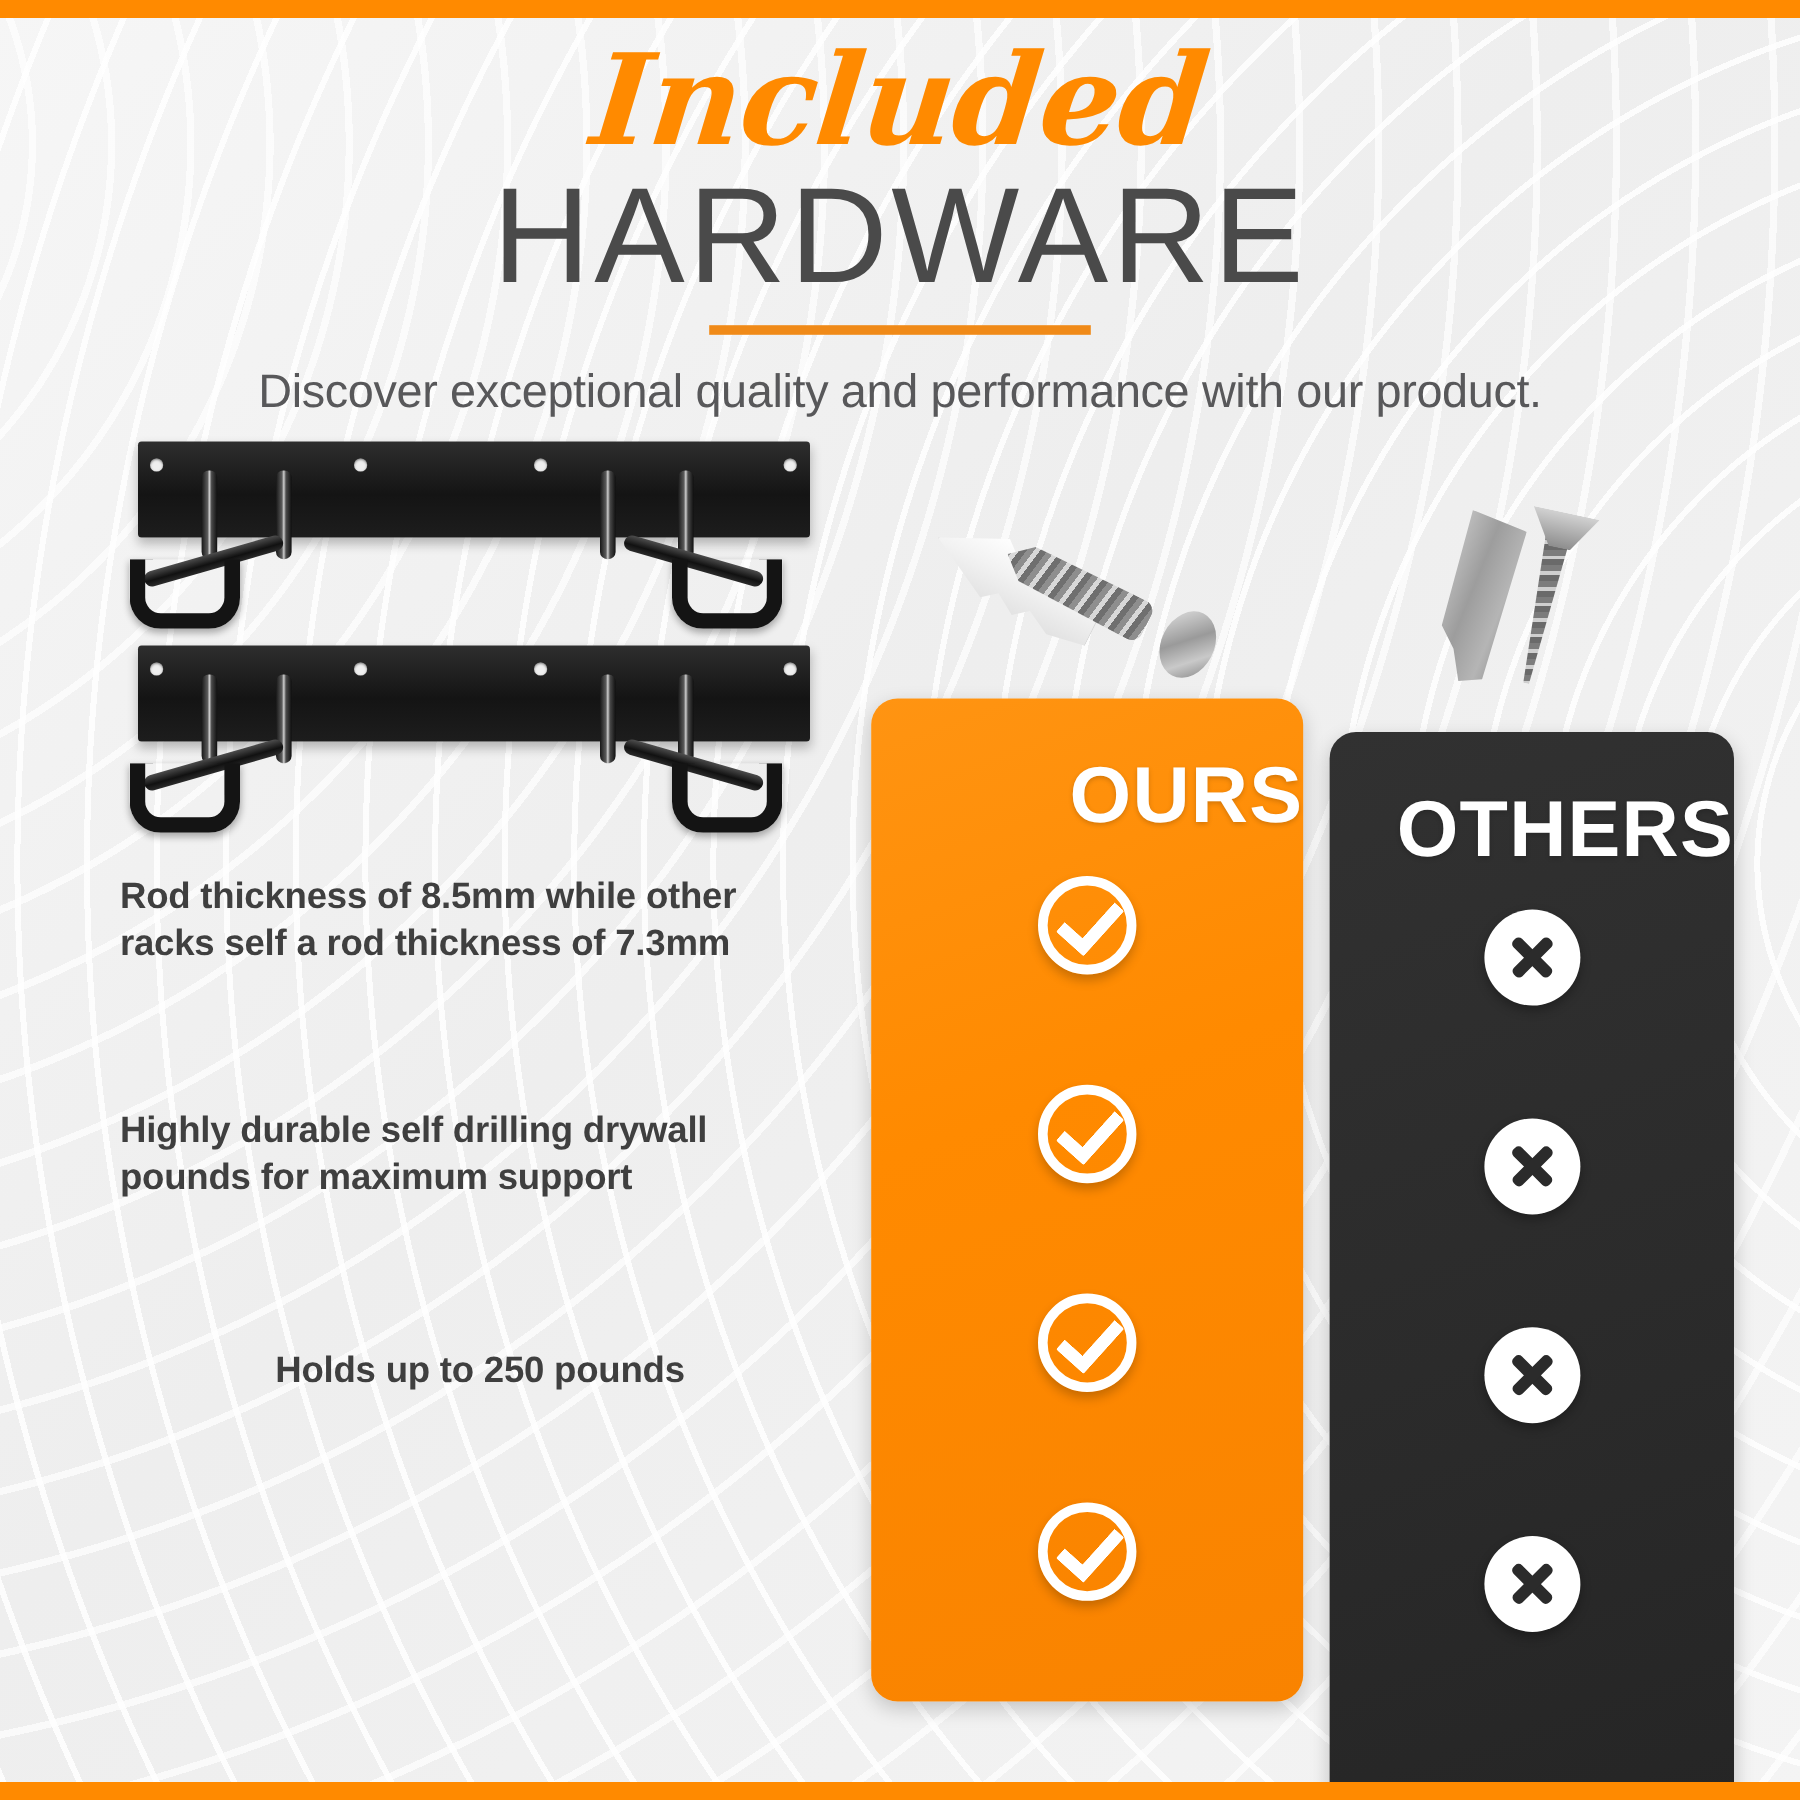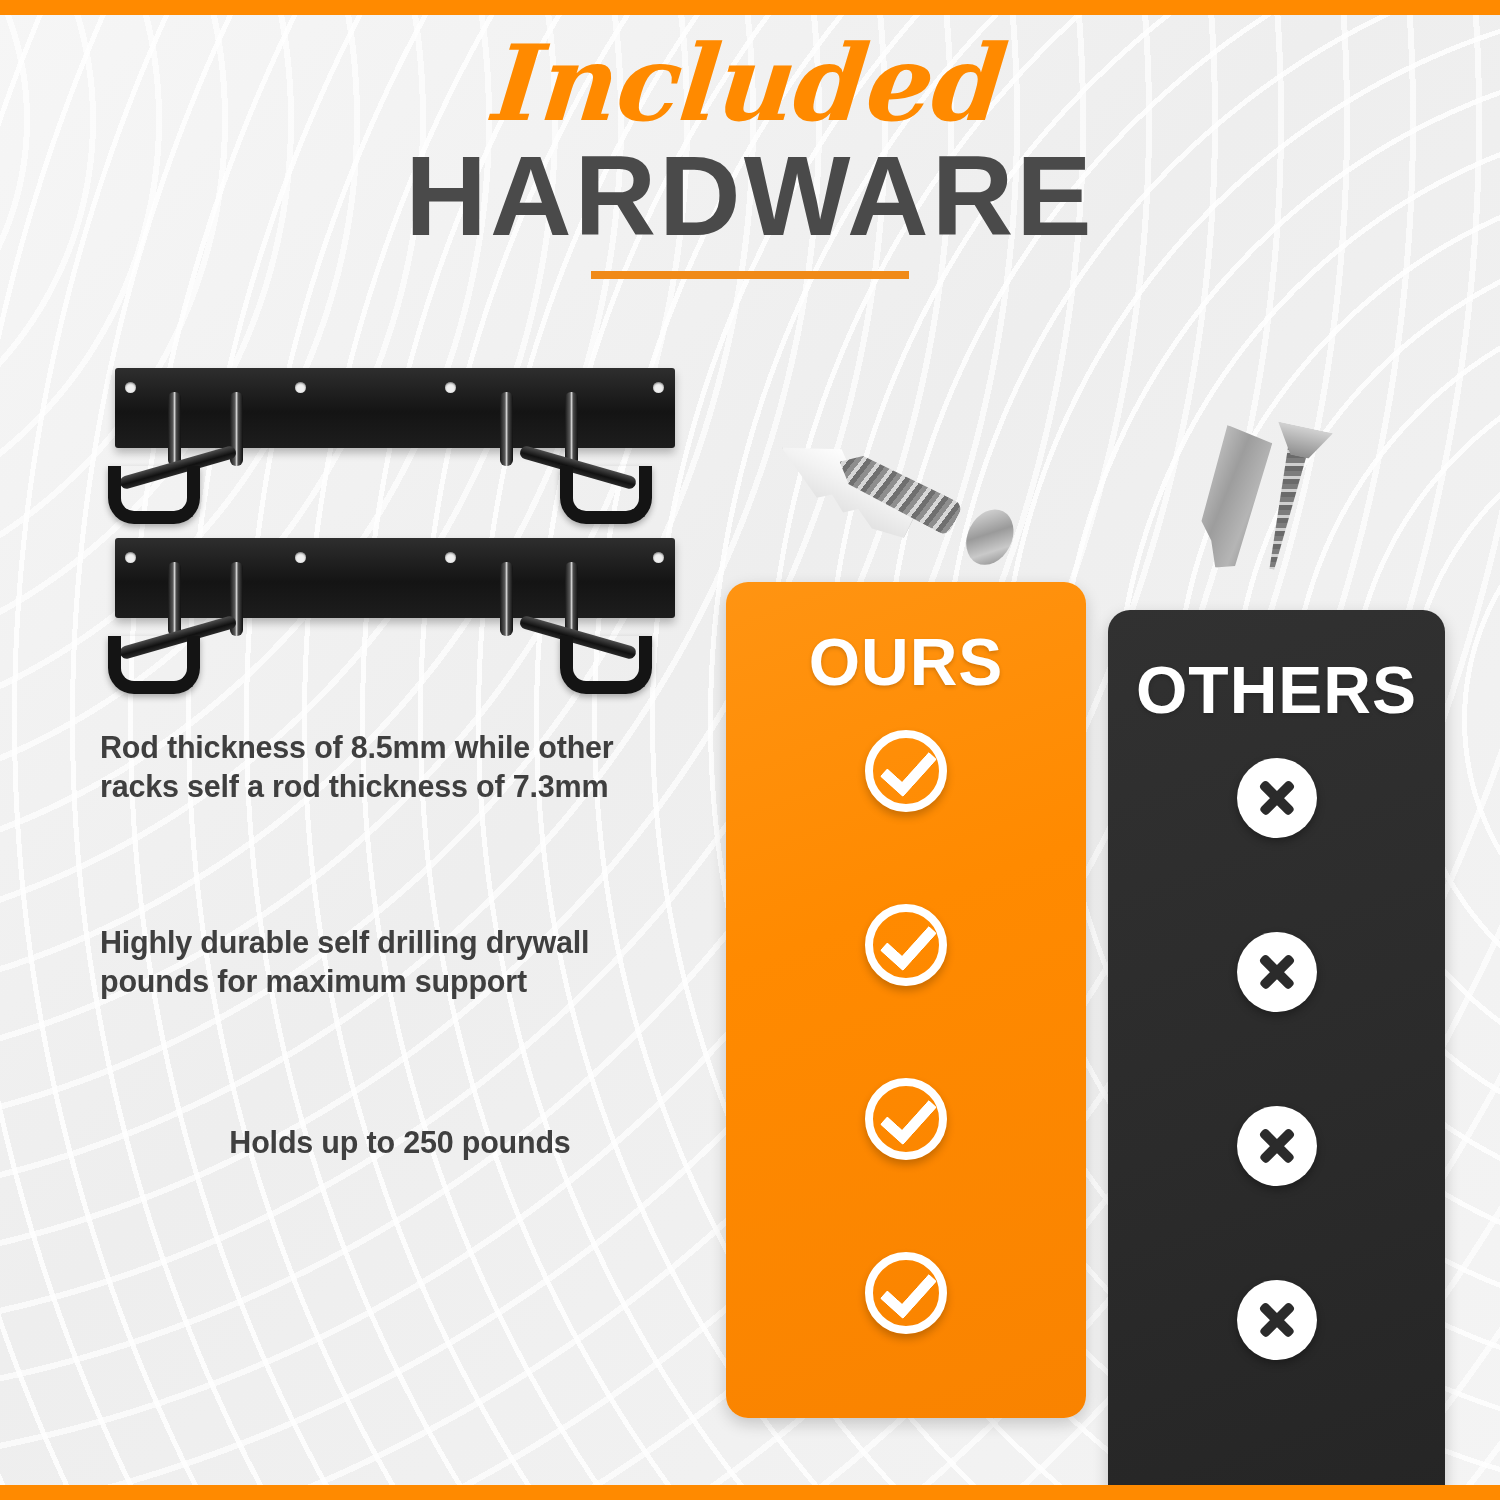--- a/index.html
+++ b/index.html
@@ -38,21 +38,21 @@
     font-weight:700;
     font-size:105px;
     line-height:1.05;
     color:#ff8a00;
     letter-spacing:-1px;
     transform:skewX(-6deg);
   }
 
   .main-title {
     font-size:113px;
-    font-weight:700;
+    font-weight:400;
     color:#4a4a4a;
     letter-spacing:3px;
     line-height:1;
     margin-top:2px;
   }
 
   .title-underline {
     width:318px; height:8px; background:#f08a18;
     margin:18px auto 0;
   }
@@ -169,21 +169,21 @@
   }
   .panel-others {
     left:1108px; top:610px; width:337px; height:999px;
     background:linear-gradient(160deg,#313131 0%,#2b2b2b 50%,#242424 100%);
     box-shadow:0 6px 16px rgba(0,0,0,.2);
     text-decoration:underline;
   }
 
   .panel-title {
     position:absolute; top:42px; left:0; width:100%;
-    text-align:center; color:#ffffff;
+    text-align:right; color:#ffffff;
     font-size:66px; font-weight:700; letter-spacing:1px;
     text-shadow:0 2px 4px rgba(0,0,0,.18);
   }
 
   .mark-col { position:absolute; left:0; top:148px; width:100%; height:688px; }
   .mark-row { position:absolute; left:0; width:100%; display:flex; justify-content:center; }
   .mark-row.r1 { top:0; }
   .mark-row.r2 { top:174px; }
   .mark-row.r3 { top:348px; }
   .mark-row.r4 { top:522px; }
@@ -223,20 +223,21 @@
 <div id="page">
 
   <div class="bg-texture"></div>
   <div class="bar-top"></div>
   <div class="bar-bottom"></div>
 
   <div class="header">
     <div class="script-title">Included</div>
     <div class="main-title">HARDWARE</div>
     <div class="title-underline"></div>
+    <div class="subtitle">Discover exceptional quality and performance with our product.</div>
   </div>
 
   <div class="product-area">
 
     <div class="rack rack-1">
       <div class="rack-plate">
         <div class="hole" style="left:10px;"></div>
         <div class="hole" style="left:180px;"></div>
         <div class="hole" style="left:330px;"></div>
         <div class="hole" style="left:538px;"></div>

